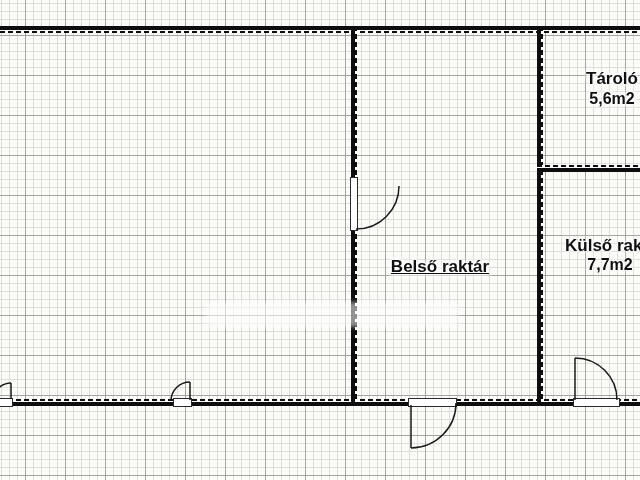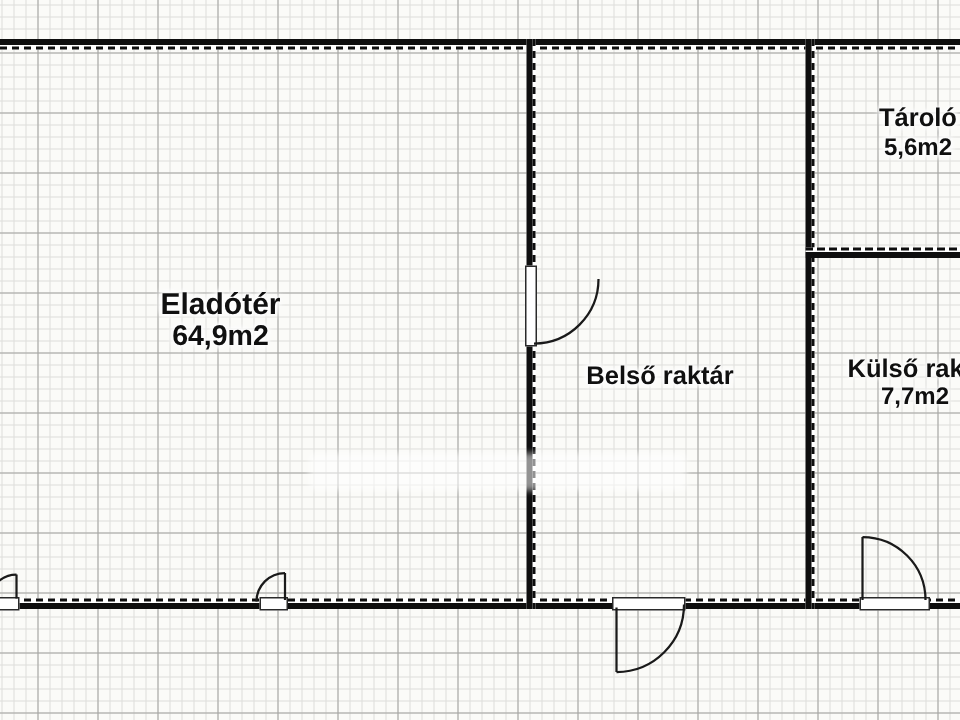--- a/index.html
+++ b/index.html
@@ -33,21 +33,21 @@
   }
   .door-gap{position:absolute;background:#fff;border:1px solid #2a2a2a;box-sizing:border-box;z-index:3;}
   .swings{position:absolute;left:0;top:0;z-index:4;pointer-events:none;}
   .room-label{position:absolute;z-index:5;text-align:center;color:#101010;font-weight:bold;
     text-shadow:0 0 3px #fff,0 0 5px #fff,0 0 7px #fff,1px 1px 4px #fff,-1px -1px 4px #fff;}
   .room-label .name{display:block;}
   .room-label .area{display:block;}
   .lbl-eladoter{left:67px;top:192px;width:160px;}
   .lbl-eladoter .name{font-size:20px;line-height:22px;}
   .lbl-eladoter .area{font-size:19px;line-height:22px;}
-  .lbl-belso{left:360px;top:241px;width:160px;}
+  .lbl-belso{left:360px;top:257px;width:160px;text-decoration:underline;}
   .lbl-tarolo{left:552px;top:69px;width:120px;}
   .lbl-kulso-name{position:absolute;left:565px;top:236px;width:200px;text-align:left;white-space:nowrap;}
   .lbl-kulso-area{position:absolute;left:565px;top:255px;width:90px;text-align:center;}
   .mid-label .name,.lbl-kulso-name{font-size:17px;line-height:20px;}
   .mid-label .area,.lbl-kulso-area{font-size:16px;line-height:20px;}
   .lbl-kulso-name,.lbl-kulso-area{z-index:5;color:#101010;font-weight:bold;
     text-shadow:0 0 3px #fff,0 0 5px #fff,0 0 7px #fff;}
   .watermark{position:absolute;left:206px;top:302px;width:252px;height:25px;
     background:rgba(255,255,255,0.55);filter:blur(2px);border-radius:4px;z-index:6;}
 </style>
@@ -75,24 +75,20 @@
       <path d="M 190 400 L 190 382"></path>
       <path d="M 190 382 A 19 19 0 0 0 171 401"></path>
       <path d="M 399 186 A 43 43 0 0 1 356 229"></path>
       <path d="M 411 405 L 411 448"></path>
       <path d="M 411 448 A 45 45 0 0 0 456 403"></path>
       <path d="M 575 400 L 575 358"></path>
       <path d="M 575 358 A 42 42 0 0 1 617 400"></path>
     </g>
   </svg>
 
-  <div class="room-label lbl-eladoter">
-    <span class="name">Eladótér</span>
-    <span class="area">64,9m2</span>
-  </div>
 
   <div class="room-label mid-label lbl-belso">
     <span class="name">Belső raktár</span>
   </div>
 
   <div class="room-label mid-label lbl-tarolo">
     <span class="name">Tároló</span>
     <span class="area">5,6m2</span>
   </div>
 

